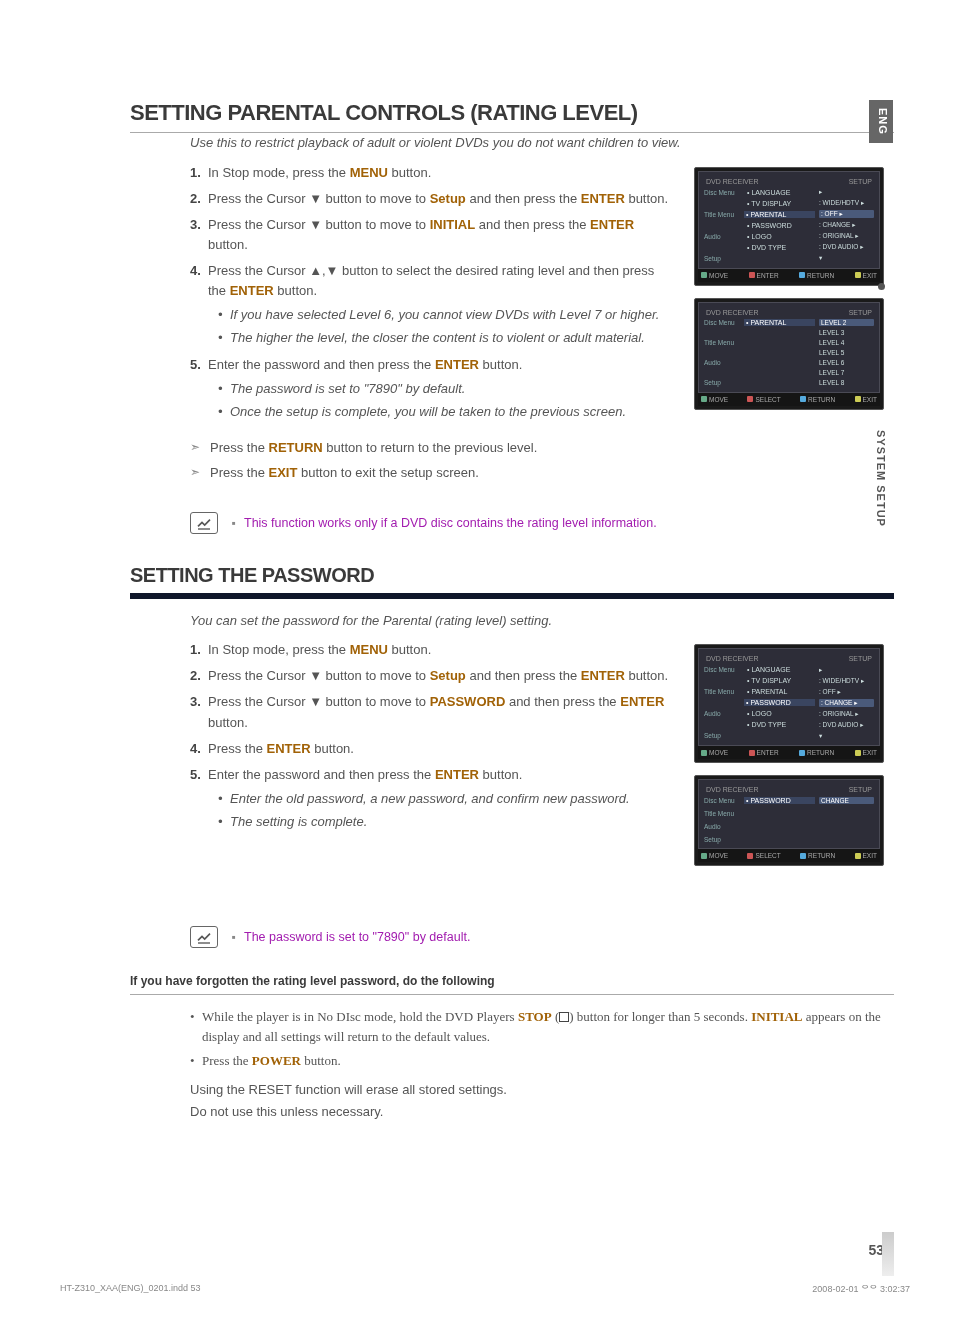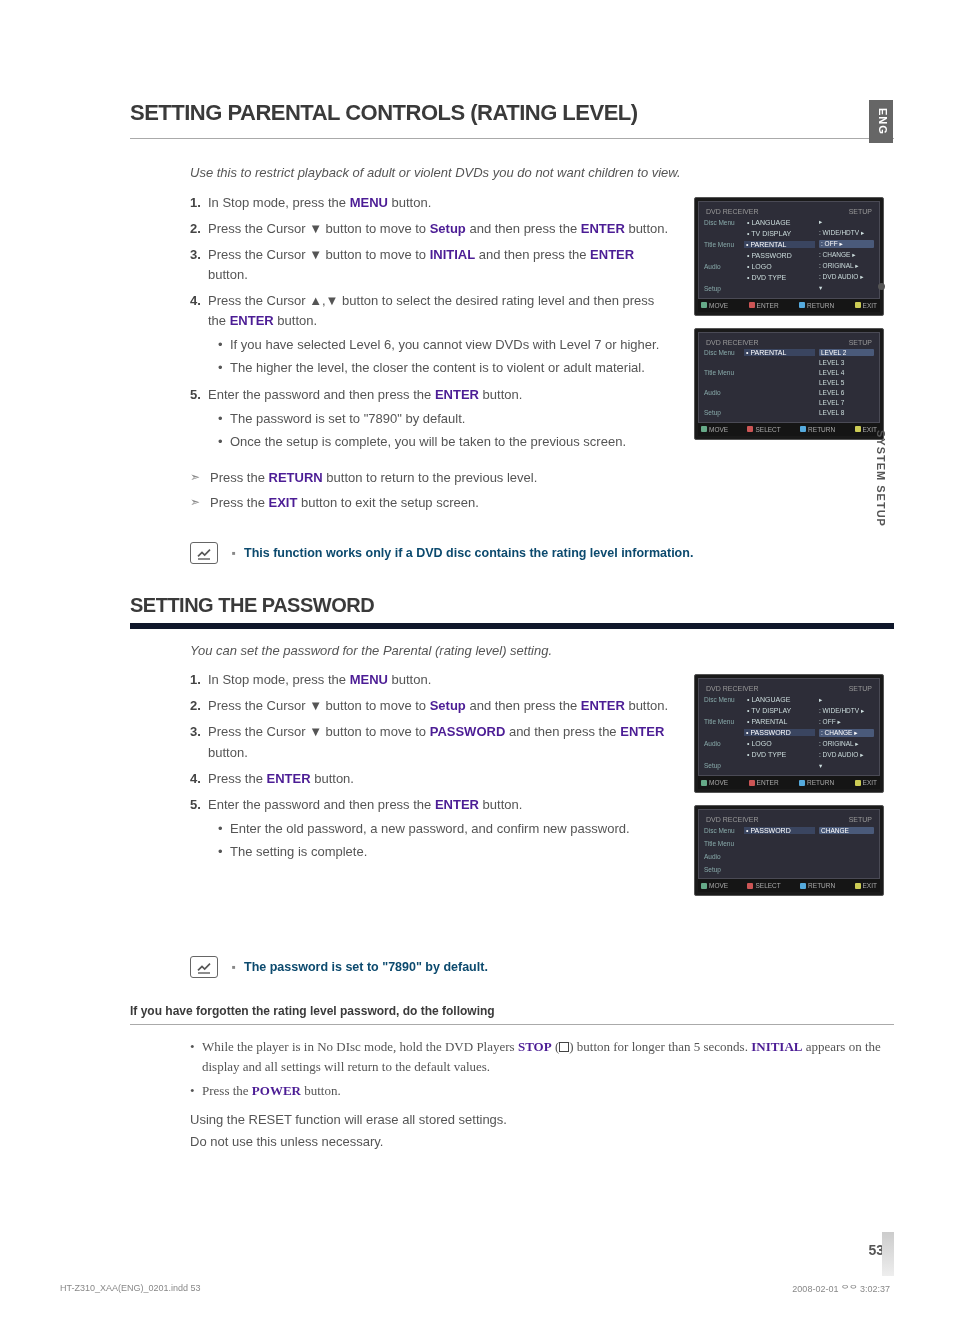--- a/index.html
+++ b/index.html
@@ -51,22 +51,22 @@
     height: 7px;
     border-radius: 50%;
     background: #555;
   }
   h1 {
     font-size: 22px;
     font-weight: 600;
     letter-spacing: -0.5px;
     color: #3a3a3a;
     border-bottom: 1px solid #aaa;
-    padding-bottom: 12px;
-    margin-bottom: 24px;
+    padding-bottom: 6px;
+    margin-bottom: 0;
   }
   h2 {
     font-size: 20px;
     font-weight: 600;
     letter-spacing: -0.5px;
     color: #3a3a3a;
     border-bottom: 6px solid #0f172a;
     padding-bottom: 6px;
     margin: 30px 0 12px 0;
   }
@@ -108,24 +108,25 @@
     margin-bottom: 6px;
     position: relative;
     padding-left: 18px;
   }
   ol > li .num {
     position: absolute;
     left: 0;
     font-weight: bold;
     color: #444;
   }
-  .b { font-weight: bold; color: #4c1d95; }
+  .b { font-weight: bold; color: #a16207; }
   .sub {
     list-style: none;
     margin: 4px 0 4px 10px;
+    font-style: italic;
   }
   .sub li {
     font-size: 13px;
     color: #555;
     line-height: 1.55;
     position: relative;
     padding-left: 12px;
     margin-bottom: 3px;
   }
   .sub li::before {
@@ -164,24 +165,23 @@
     border: 1.5px solid #666;
     border-radius: 3px;
     display: flex;
     align-items: center;
     justify-content: center;
     flex-shrink: 0;
   }
   .note-icon svg { width: 16px; height: 16px; }
   .note-text {
     font-size: 12.5px;
-    color: #0c4a6e;
+    color: #a21caf;
     position: relative;
     padding-left: 12px;
-    font-weight: bold;
   }
   .note-text::before {
     content: "■";
     font-size: 6px;
     position: absolute;
     left: 0;
     top: 4px;
     color: #888;
   }
   .bullets {
@@ -239,21 +239,21 @@
     position: absolute;
     right: 70px;
     bottom: 60px;
     font-size: 14px;
     font-weight: bold;
     color: #555;
   }
   .footer-meta {
     position: absolute;
     left: 60px;
-    right: 64px;
+    right: 44px;
     bottom: 24px;
     display: flex;
     justify-content: space-between;
     font-size: 9px;
     color: #888;
   }
   .pagenum::after {
     content: "";
     position: absolute;
     top: -10px;

